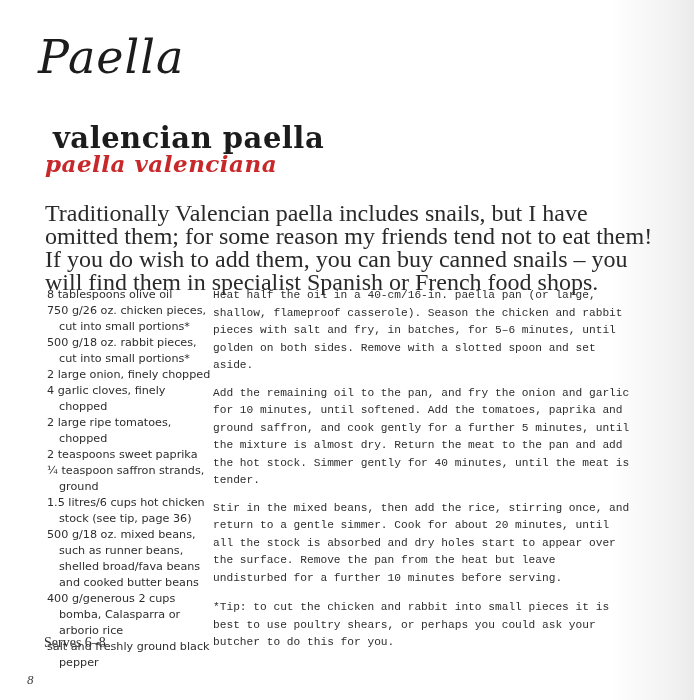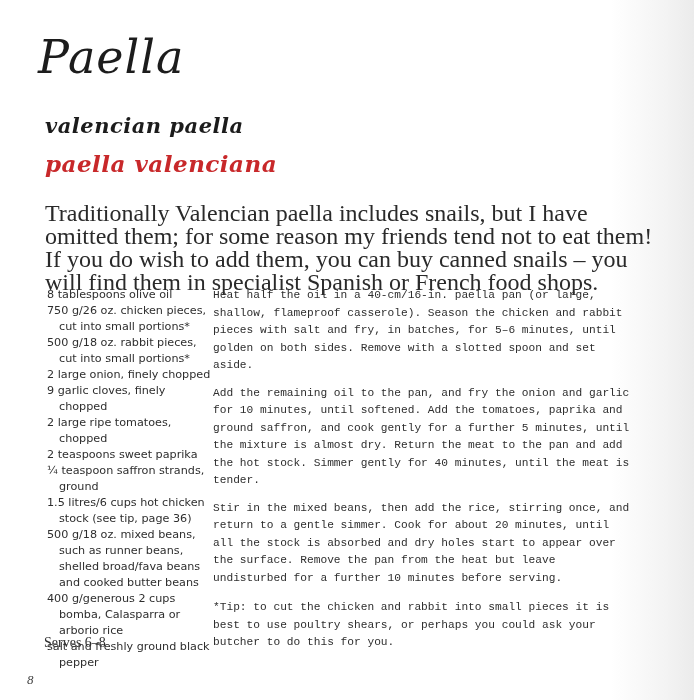--- a/index.html
+++ b/index.html
@@ -16,24 +16,23 @@
     font-size: 46px;
     font-weight: normal;
     color: #1c1c1c;
     letter-spacing: 1px;
     margin: 0;
     text-align: right;
   }
   .sub-en {
     position: absolute; left: 45px; top: 113px;
     font-family: "DejaVu Serif", serif;
-    font-style: italic;
-    font-size: 21px;
+    font-size: 29px;
     color: #1c1c1c;
-    margin: 0;
+    margin: 8px;
     letter-spacing: 0.5px;
   }
   .sub-es {
     position: absolute; left: 45px; top: 150px;
     font-family: "DejaVu Serif", serif;
     font-style: italic;
     font-size: 23px;
     color: #c8282a;
     margin: 0;
     letter-spacing: 0.5px;
@@ -86,21 +85,21 @@
 <h2 class="sub-en">valencian paella</h2>
 <h2 class="sub-es">paella valenciana</h2>
 
 <p class="intro">Traditionally Valencian paella includes snails, but I have omitted them; for some reason my friends tend not to eat them! If you do wish to add them, you can buy canned snails – you will find them in specialist Spanish or French food shops.</p>
 
 <ul class="ingredients">
   <li>8 tablespoons olive oil</li>
   <li>750 g/26 oz. chicken pieces, cut into small portions*</li>
   <li>500 g/18 oz. rabbit pieces, cut into small portions*</li>
   <li>2 large onion, finely chopped</li>
-  <li>9 garlic cloves, finely chopped</li>
+  <li>4 garlic cloves, finely chopped</li>
   <li>2 large ripe tomatoes, chopped</li>
   <li>2 teaspoons sweet paprika</li>
   <li>¼ teaspoon saffron strands, ground</li>
   <li>1.5 litres/6 cups hot chicken stock (see tip, page 36)</li>
   <li>500 g/18 oz. mixed beans, such as runner beans, shelled broad/fava beans and cooked butter beans</li>
   <li>400 g/generous 2 cups bomba, Calasparra or arborio rice</li>
   <li>salt and freshly ground black pepper</li>
 </ul>
 
 <div class="serves">Serves 6–8</div>

